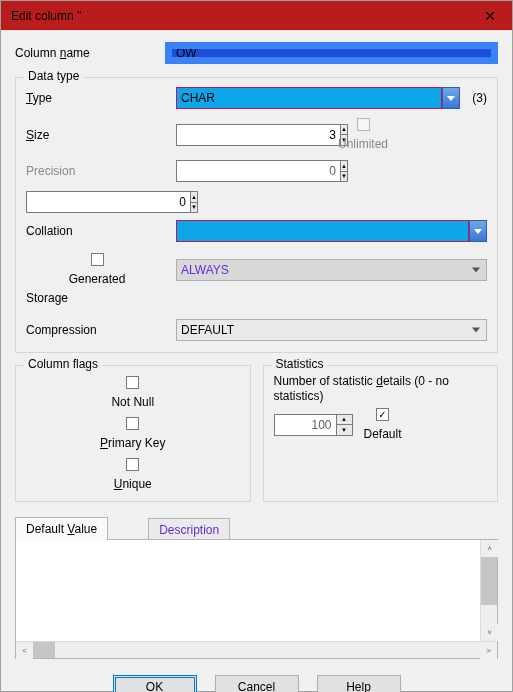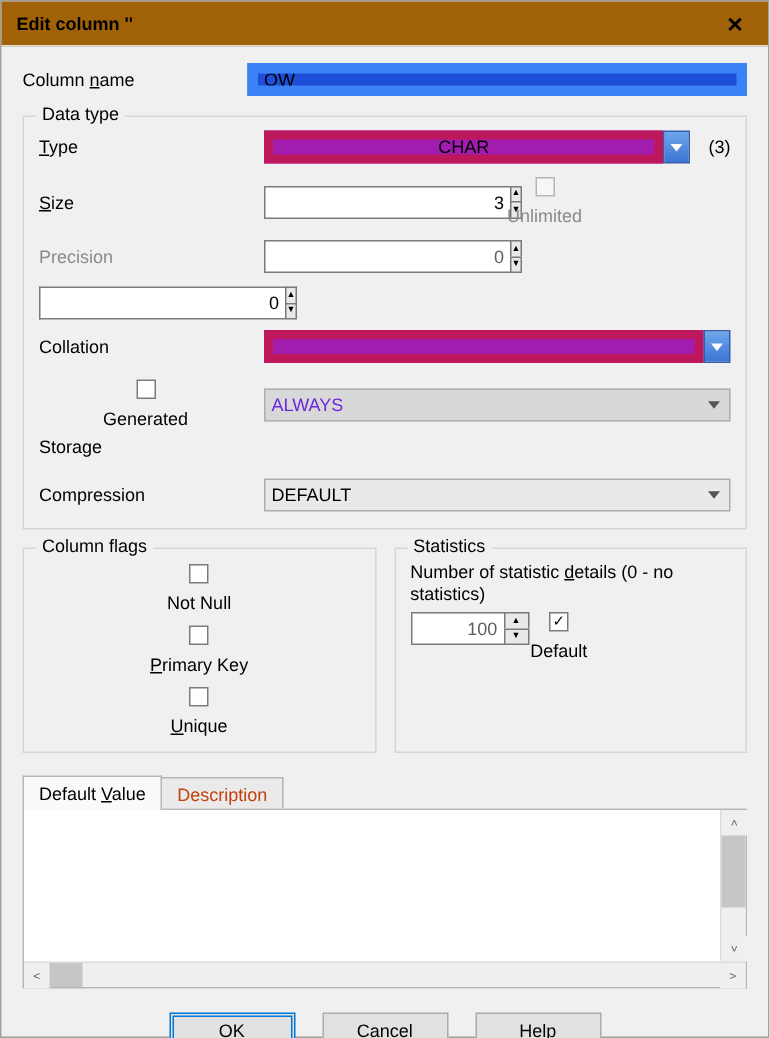--- a/index.html
+++ b/index.html
@@ -16,26 +16,25 @@
   .dialog {
     width: 513px;
     height: 692px;
     background: #f0f0f0;
     border: 1px solid #a0a0a0;
     display: flex;
     flex-direction: column;
   }
   .titlebar {
     height: 30px;
-    background: #a16207;
+    background: #b91c1c;
     border-bottom: 1px solid #e0e0e0;
     display: flex;
     align-items: center;
     padding: 0 0 0 10px;
-    font-weight: bold;
   }
   .titlebar-title { flex: 1; }
   .close-btn {
     width: 44px; height: 30px;
     display: flex; align-items: center; justify-content: center;
     font-size: 14px; font-family: sans-serif;
   }
   .content {
     flex: 1;
     padding: 10px 14px 6px 14px;
@@ -72,22 +71,22 @@
   .spin-input.disabled{ color:#606060; background:#fff;}
   .spin-btns { width:17px; display:flex; flex-direction:column; }
   .spin-btn {
     flex:1; border:1px solid #7a7a7a; background:#e9e9e9;
     display:flex; align-items:center; justify-content:center;
     font-size:6px; line-height:1;
   }
   .spin-btn:first-child{border-bottom:none;}
   .dd-wrap { position:relative; flex:1; display:flex;}
   .dd-input {
-    flex:1; height:22px; border:6px solid #be185d; background:#a21caf;
-    padding:0 4px; font:inherit;text-align:center;
+    flex:1; height:22px; border:1px solid #be185d; background:#0ea5e9;
+    padding:0 4px; font:inherit;
   }
   .dd-btn {
     width:18px; height:22px; border:1px solid #375da9;
     background: linear-gradient(#6ea6ea,#3b76d6);
     display:flex;align-items:center;justify-content:center;
   }
   .dd-btn .tri { width:0;height:0;border-left:4px solid transparent;border-right:4px solid transparent;border-top:5px solid #fff;}
   .combo {
     height:22px; border:1px solid #adadad; background:#e9e9e9;
     display:flex; align-items:center; padding:0 4px; flex:1;
@@ -107,21 +106,21 @@
   .chkbox.checked::after{content:"✓";font-size:10px;color:#000;}
   .disabled-text { color:#8a8a8a; }
   .bottom-row { display:flex; gap:12px; }
   .flags-fs, .stats-fs { flex:1; }
   .tabs { display:flex; margin-top:8px;}
   .tab {
     border:1px solid #b5b5b5; border-bottom:none;
     background:#fafafa; padding:4px 10px; margin-right:-1px;
     position:relative; top:1px; z-index:2;
   }
-  .tab.inactive { background:#eaeaea; color:#c2410c; z-index:0; top:2px;}
+  .tab.inactive { background:#eaeaea; color:#6d28d9; z-index:0; top:2px;margin-left:41px;}
   .tabbody {
     border:1px solid #b5b5b5; background:#fff; height:120px;
     position:relative;
   }
   .vscroll {
     position:absolute; right:0; top:0; bottom:17px; width:17px;
     background:#efefef; border-left:1px solid #dcdcdc;
     display:flex; flex-direction:column;
   }
   .hscroll {
@@ -137,21 +136,21 @@
   .buttons {
     display:flex; justify-content:center; gap:18px;
     padding:10px 0 14px 0;
   }
   .btn {
     width:84px; height:24px; border:1px solid #adadad; background:#e1e1e1;
     display:flex;align-items:center;justify-content:center; font:inherit;
   }
   .btn.default { border:1px solid #0078d7; outline:1px solid #0078d7; outline-offset:-3px;}
   .suffix { margin-left:6px; }
-  .stats-row { display:flex; align-items:flex-start; margin-top:4px;}
+  .stats-row { display:flex; align-items:center; gap:10px; margin-top:4px;}
   .stats-spin .spin-input{width:62px;flex:none;text-align:right;color:#606060;}
   .stats-spin{width:80px;}
 </style>
 </head>
 <body>
 
 <div class="dialog">
   <div class="titlebar">
     <span class="titlebar-title">Edit column ''</span>
     <div class="close-btn">✕</div>

